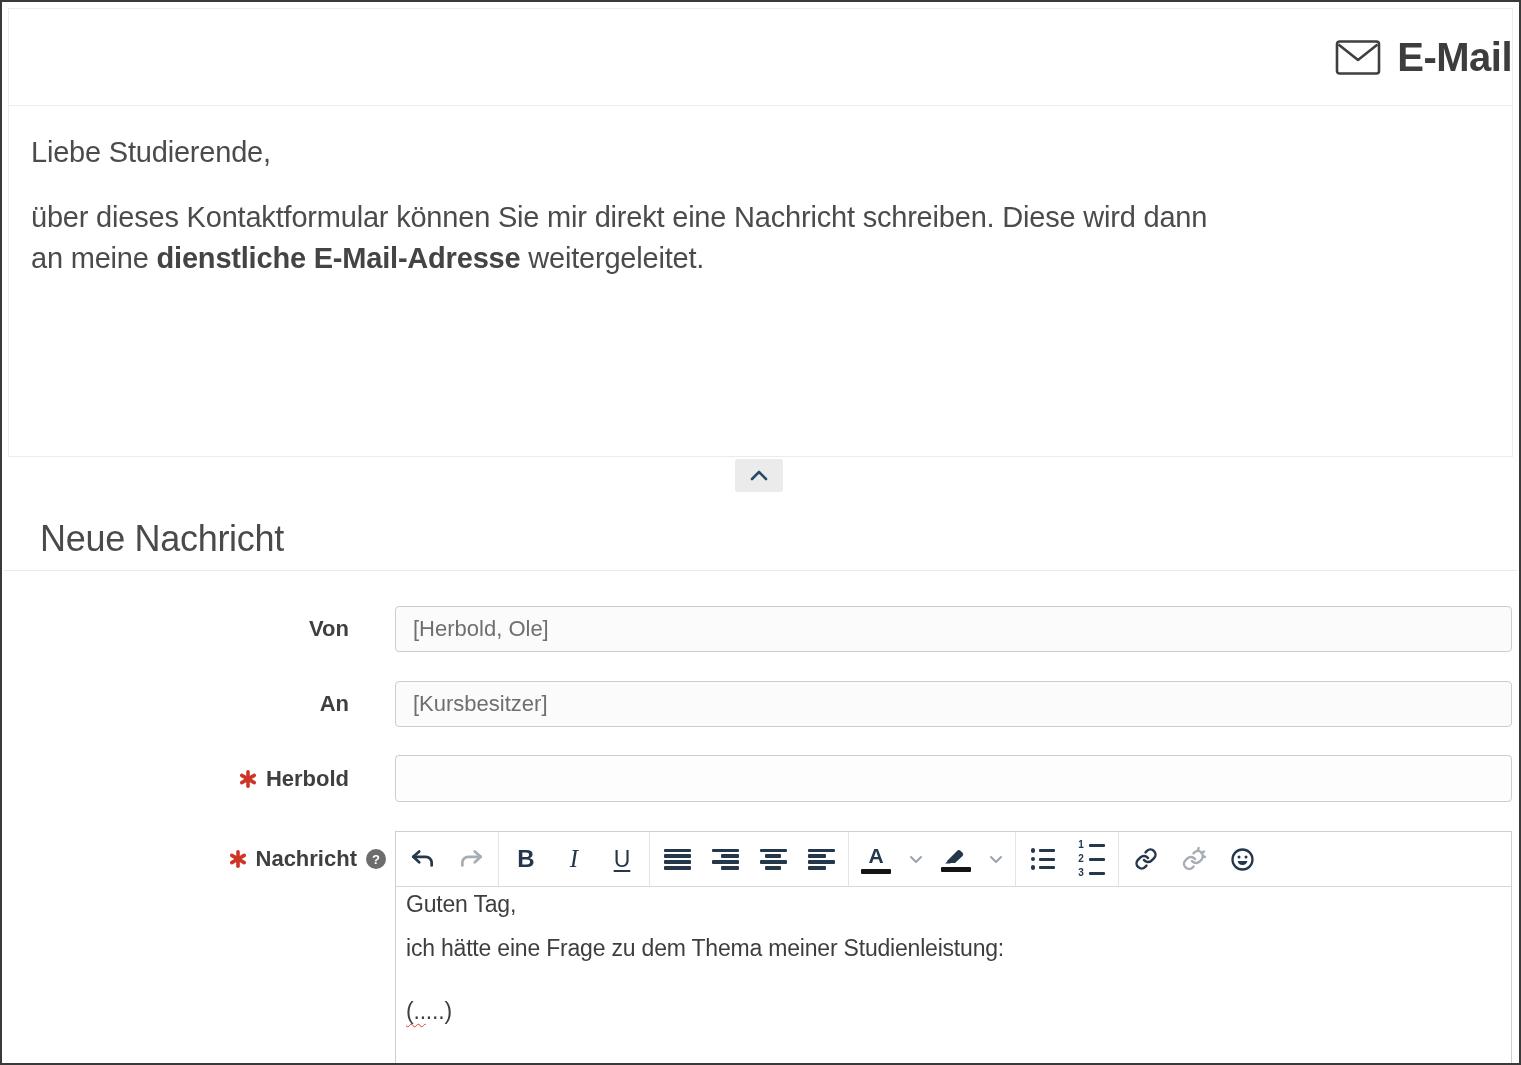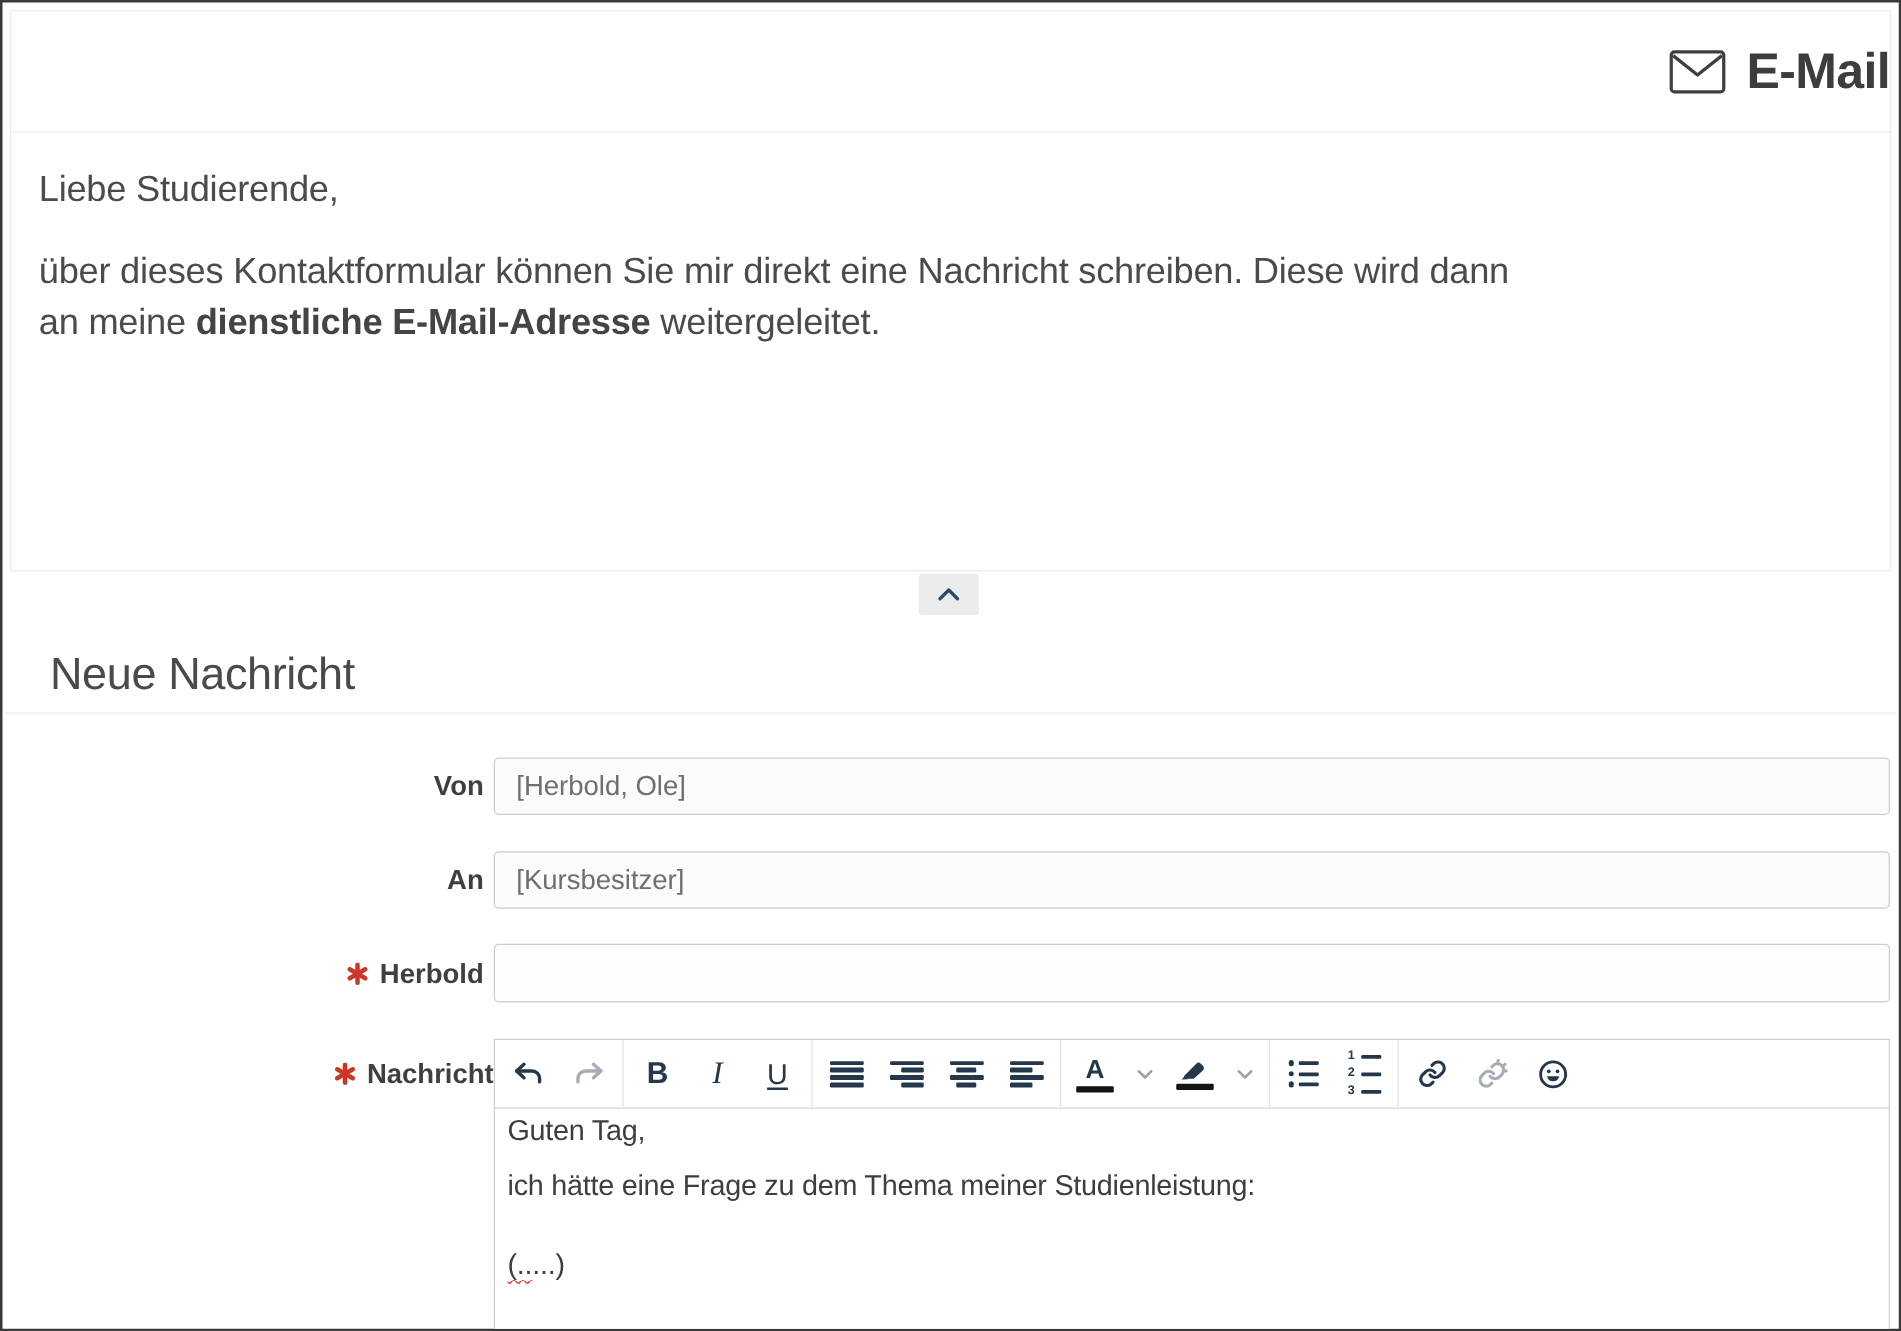--- a/index.html
+++ b/index.html
@@ -19,21 +19,21 @@
   .hl{padding:8px 12px 10px 4px;margin-left:-4px;}
 
   
   .collapse-btn{position:absolute;left:733px;top:457px;width:48px;height:33px;background:#ebebeb;border:none;border-radius:3px;display:flex;align-items:center;justify-content:center;cursor:pointer;padding:0;}
 
   
   .section-title{position:absolute;left:6px;top:516px;font-size:36px;color:#4a4a4a;letter-spacing:-0.3px;margin-left:32px;}
   .section-divider{position:absolute;left:2px;right:2px;top:568px;height:1px;background:#e9e9e9;}
 
   
-  .flabel{position:absolute;left:0;width:347px;text-align:right;font-size:22px;font-weight:700;color:#3f3f3f;display:flex;justify-content:flex-end;align-items:center;gap:9px;padding-left:38px;}
+  .flabel{position:absolute;left:0;width:347px;text-align:right;font-size:22px;font-weight:700;color:#3f3f3f;display:flex;justify-content:flex-end;align-items:center;gap:9px;}
   .finput{position:absolute;left:393px;width:1117px;height:46px;box-sizing:border-box;border:1px solid #cdcdcd;border-radius:4px;background:#fbfbfb;color:#6f6f6f;font-size:22px;padding:0 17px;font-family:"Liberation Sans","DejaVu Sans",sans-serif;outline:none;}
   .finput.white{background:#fdfdfd;}
   .req{display:inline-flex;flex:none;}
   .help-circle{width:20px;height:20px;border-radius:50%;background:#6d6d6d;color:#fff;font-size:13px;font-weight:700;display:inline-flex;align-items:center;justify-content:center;cursor:pointer;}
 
   
   .editor{position:absolute;left:393px;top:829px;width:1117px;height:240px;box-sizing:border-box;border:1px solid #cfcfcf;background:#fff;display:flex;flex-direction:column;}
   .toolbar{height:54px;flex:none;border-bottom:1px solid #d7d7d7;display:flex;align-items:stretch;}
   .tgroup{display:flex;align-items:center;border-right:1px solid #e3e3e3;padding:0 3px;}
   .tgroup.last{border-right:none;}

